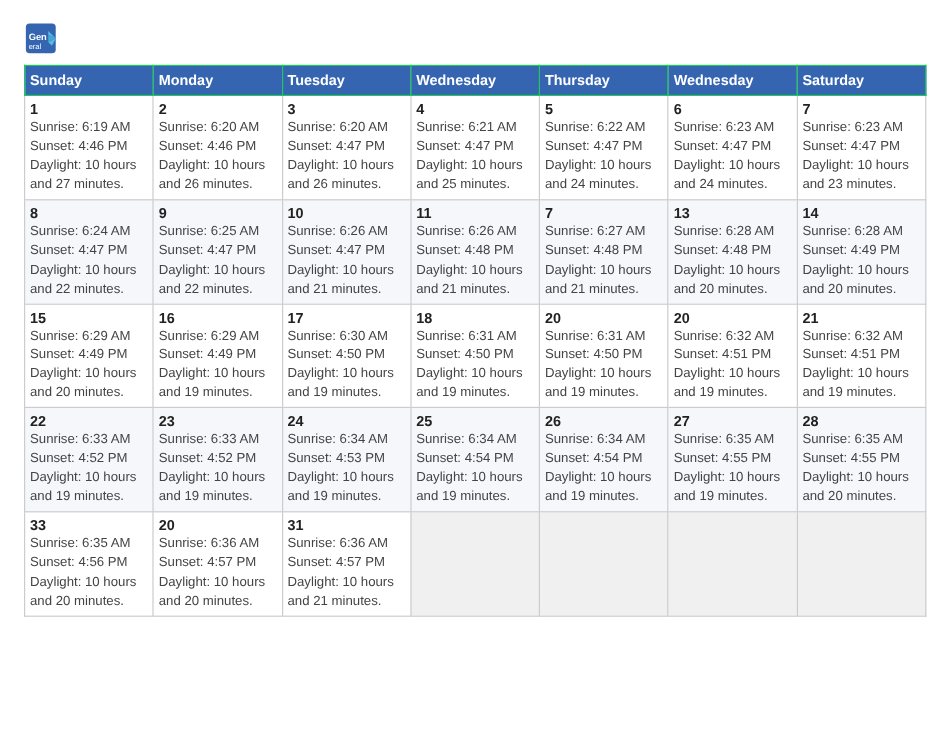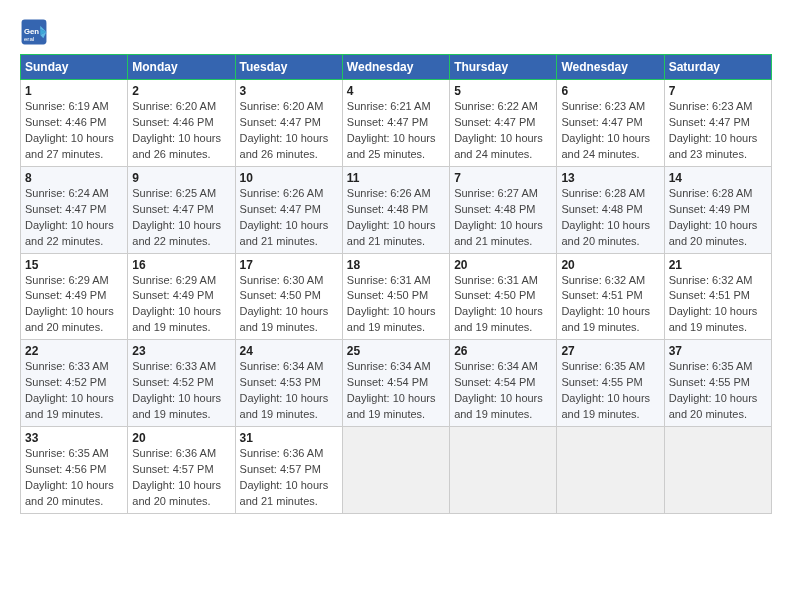--- a/index.html
+++ b/index.html
@@ -322,21 +322,21 @@
 and 19 minutes.</div>
           </td>
           <td>
             <span class="day-num">27</span>
             <div class="day-detail" style="white-space: pre-line;">Sunrise: 6:35 AM
 Sunset: 4:55 PM
 Daylight: 10 hours
 and 19 minutes.</div>
           </td>
           <td>
-            <span class="day-num">37</span>
+            <span class="day-num">28</span>
             <div class="day-detail" style="white-space: pre-line;">Sunrise: 6:35 AM
 Sunset: 4:55 PM
 Daylight: 10 hours
 and 20 minutes.</div>
           </td>
         </tr>
         <tr>
           <td>
             <span class="day-num">33</span>
             <div class="day-detail" style="white-space: pre-line;">Sunrise: 6:35 AM

